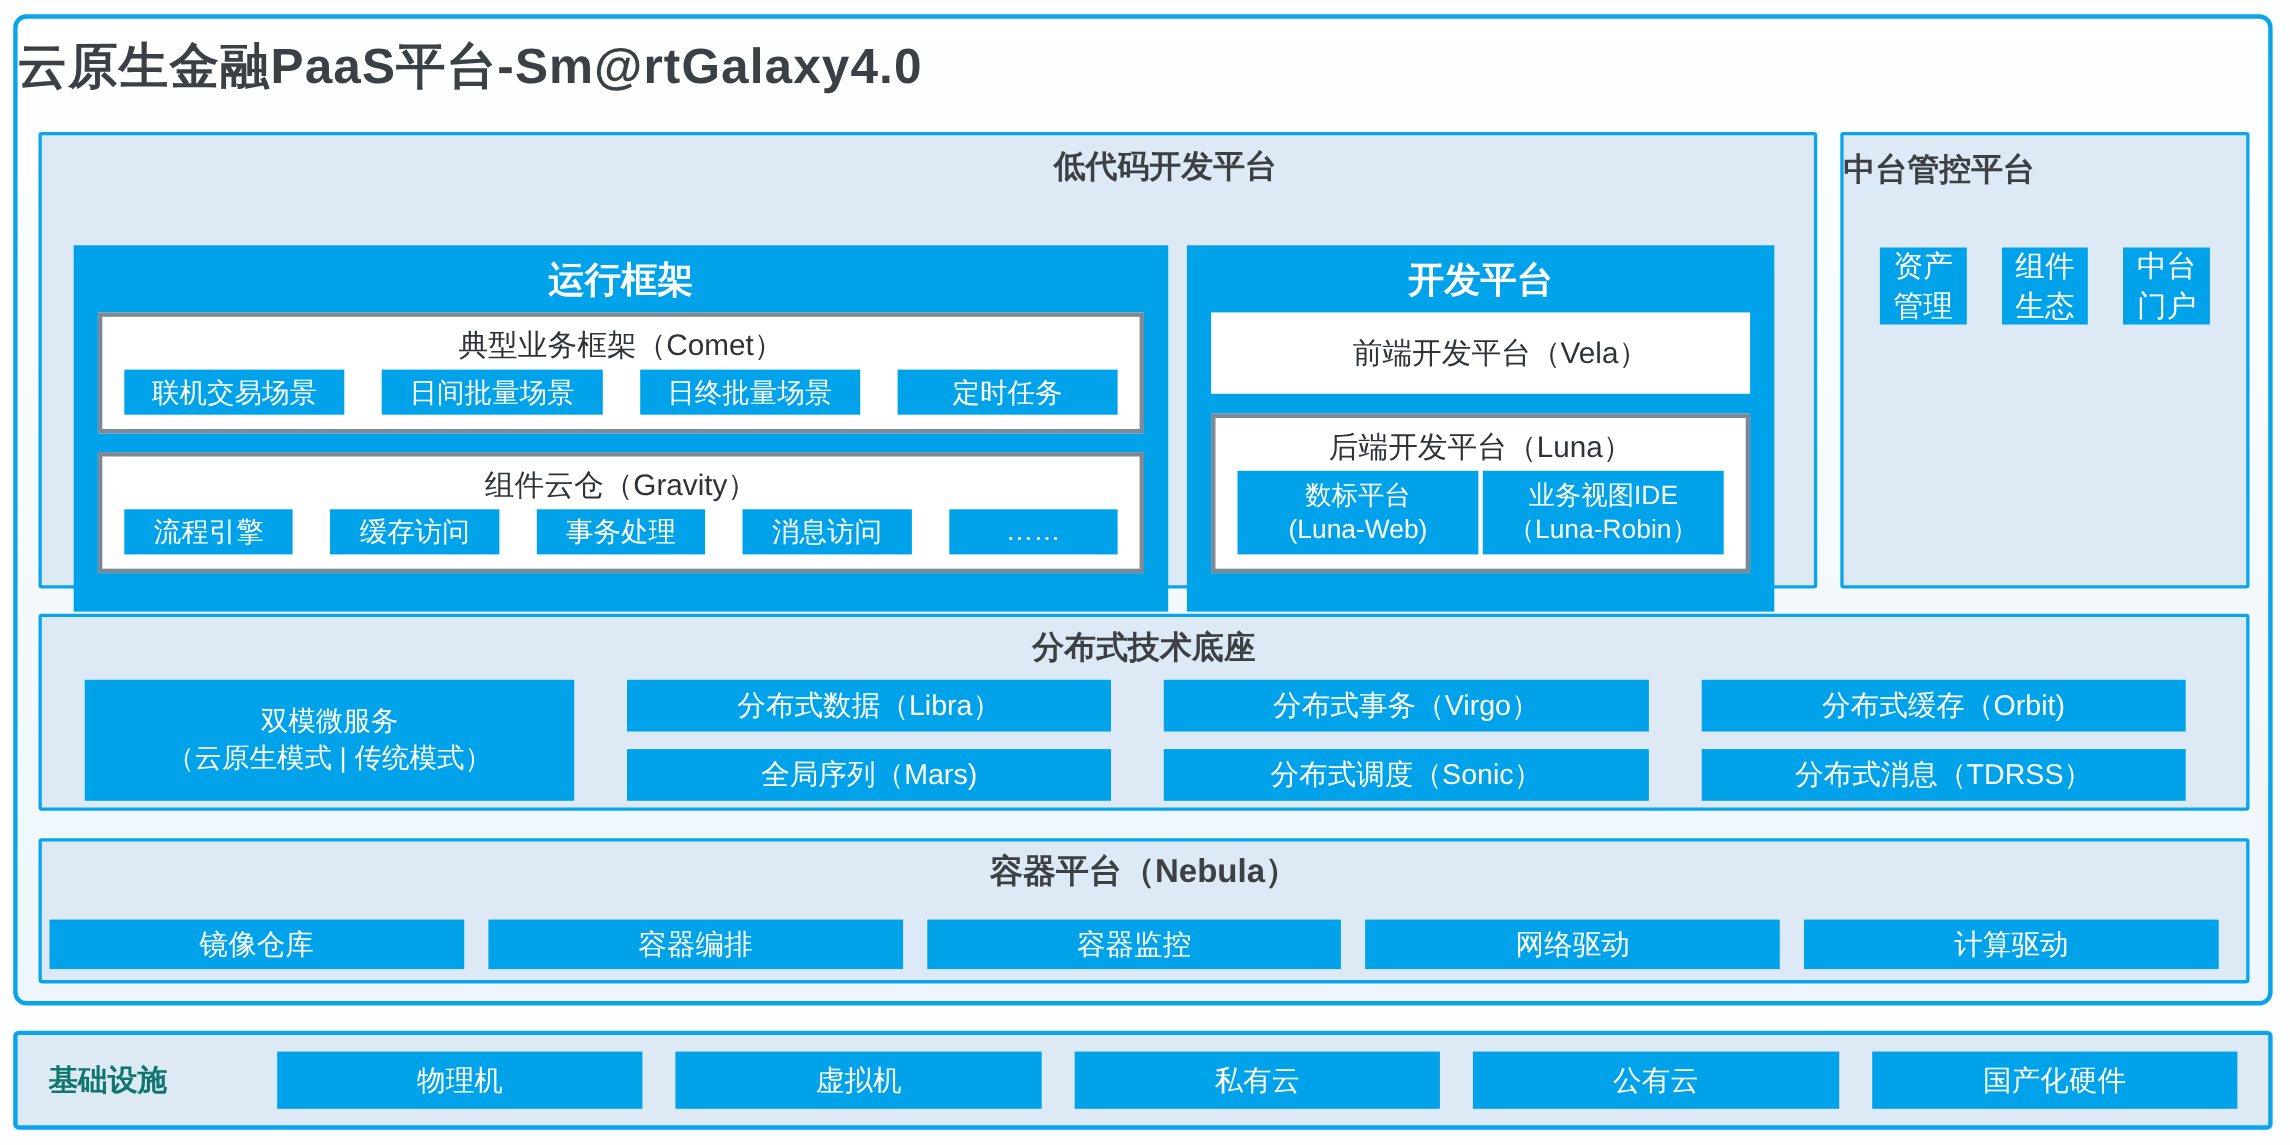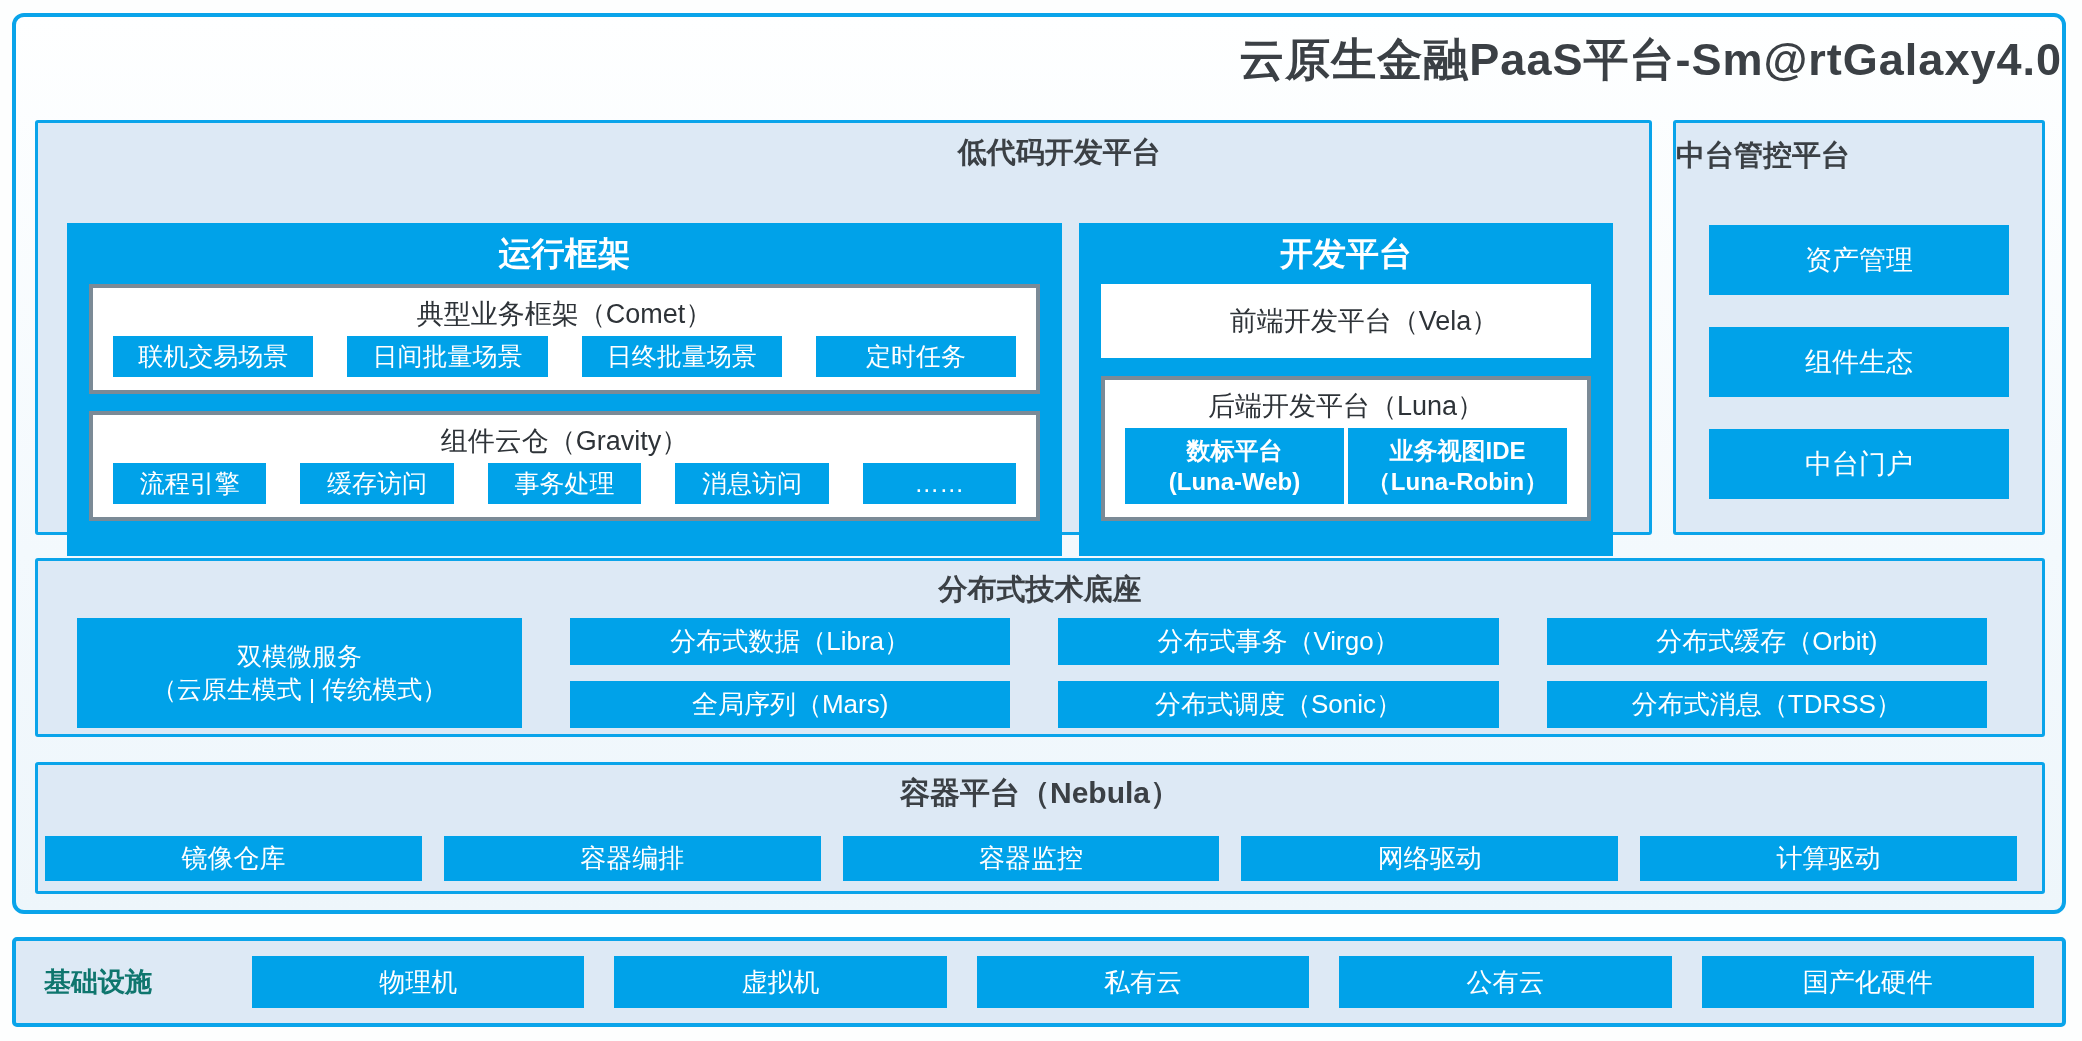--- a/index.html
+++ b/index.html
@@ -8,21 +8,21 @@
     background:#fdfefe;
     font-family:"Liberation Sans",sans-serif;
     color:#3b4045;
   }
   .main-frame{
     position:absolute;left:12px;top:13px;width:2054px;height:901px;
     border:4px solid #0aa4ea;border-radius:12px;box-sizing:border-box;
     background:linear-gradient(180deg,#feffff 0%,#f3f9fd 60%,#eef6fb 100%);
   }
   .main-title{
-    margin-top:14px;width:100%;text-align:right;
+    margin-top:14px;width:100%;text-align:left;
     font-size:45px;line-height:58px;font-weight:700;color:#3b4045;
     letter-spacing:1px;
   }
   .section{
     position:absolute;background:#dde9f5;border:3px solid #0aa4ea;
     border-radius:3px;box-sizing:border-box;
   }
   .section-label{
     font-size:29px;font-weight:700;color:#3b4045;line-height:40px;
   }
@@ -47,26 +47,26 @@
   .blue-btn{
     background:#00a2e9;color:#ffffff;display:flex;align-items:center;justify-content:center;
     font-size:25px;text-align:center;box-sizing:border-box;
   }
   .btn-row .blue-btn{flex:1;height:41px;}
   .vela-box{
     background:#ffffff;height:74px;margin-bottom:18px;
     display:flex;align-items:center;justify-content:center;
     font-size:27px;font-weight:500;color:#2e3338;padding-left:36px;
   }
-  .luna-box .btn-row{gap:4px;font-weight:bold;}
+  .luna-box .btn-row{gap:4px;}
   .luna-box .blue-btn{height:76px;flex-direction:column;font-size:24px;line-height:31px;}
   
   .sec-midctrl{left:1657px;top:103px;width:372px;height:415px;}
   .midctrl-label{position:absolute;top:12px;width:100%;text-align:left;}
-  .midctrl-body{position:absolute;top:102px;left:33px;right:33px;display:flex;flex-direction:column;gap:32px;}
+  .midctrl-body{position:absolute;top:102px;left:33px;right:33px;display:flex;flex-direction:row;gap:32px;}
   .midctrl-body .blue-btn{height:70px;font-size:27px;}
   
   .sec-distributed{left:19px;top:541px;width:2010px;height:179px;}
   .distributed-label{position:absolute;top:8px;width:100%;text-align:center;}
   .distributed-body{position:absolute;top:57px;left:39px;right:55px;display:flex;gap:48px;}
   .dual-box{width:445px;height:110px;flex:none;flex-direction:column;font-size:25px;line-height:33px;}
   .dist-col{flex:1;display:flex;flex-direction:column;gap:16px;}
   .dist-col .blue-btn{height:47px;font-size:26px;}
   
   .sec-container{left:19px;top:745px;width:2010px;height:132px;}

